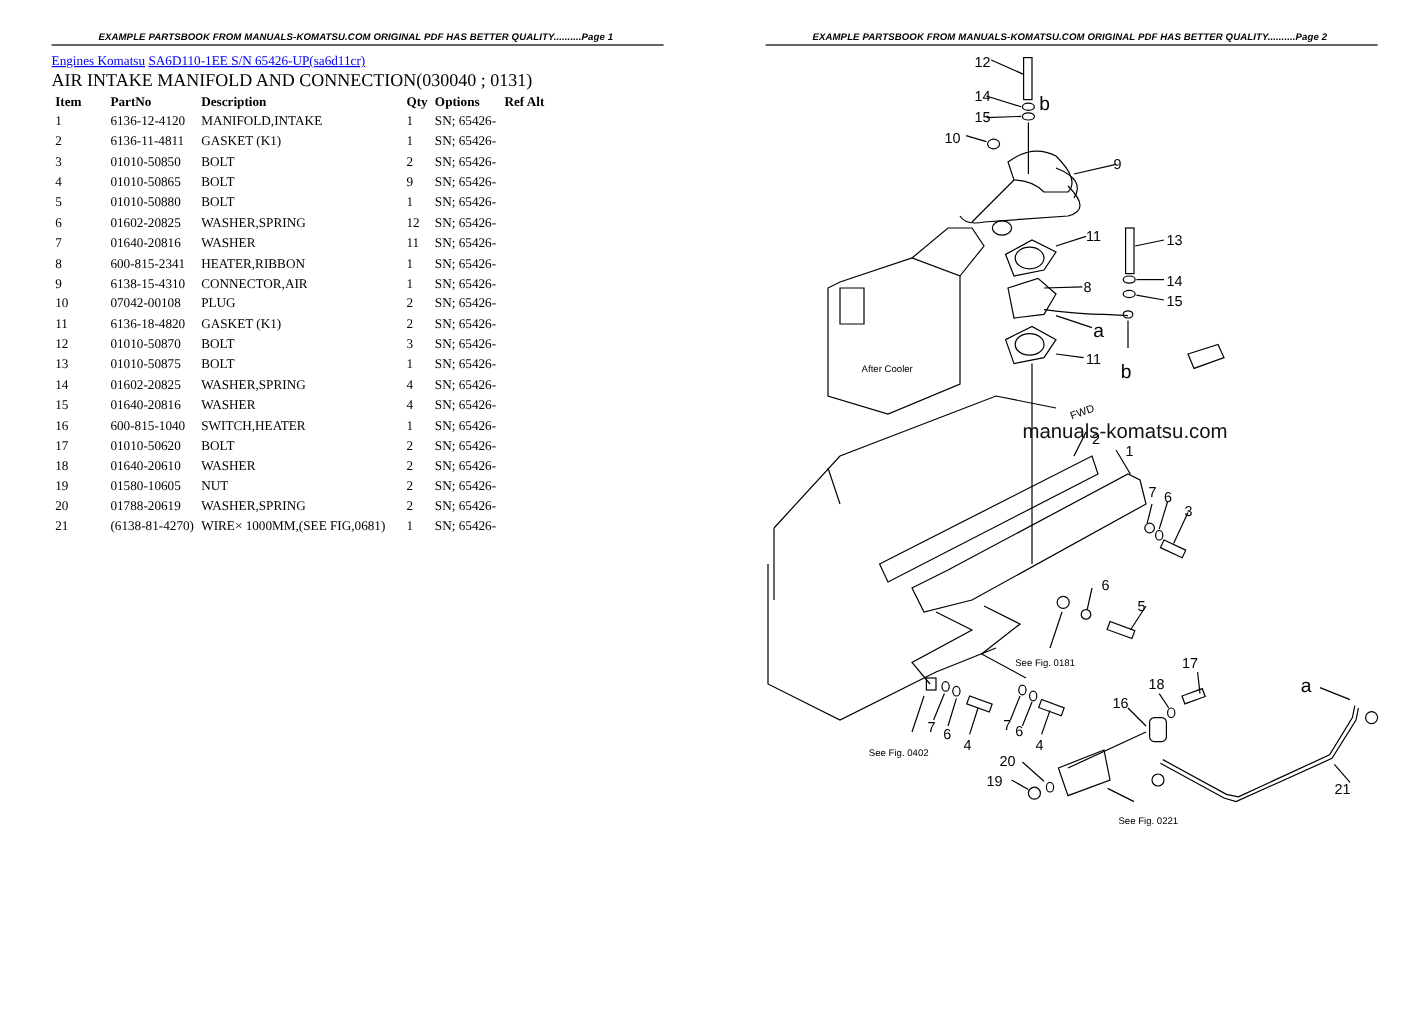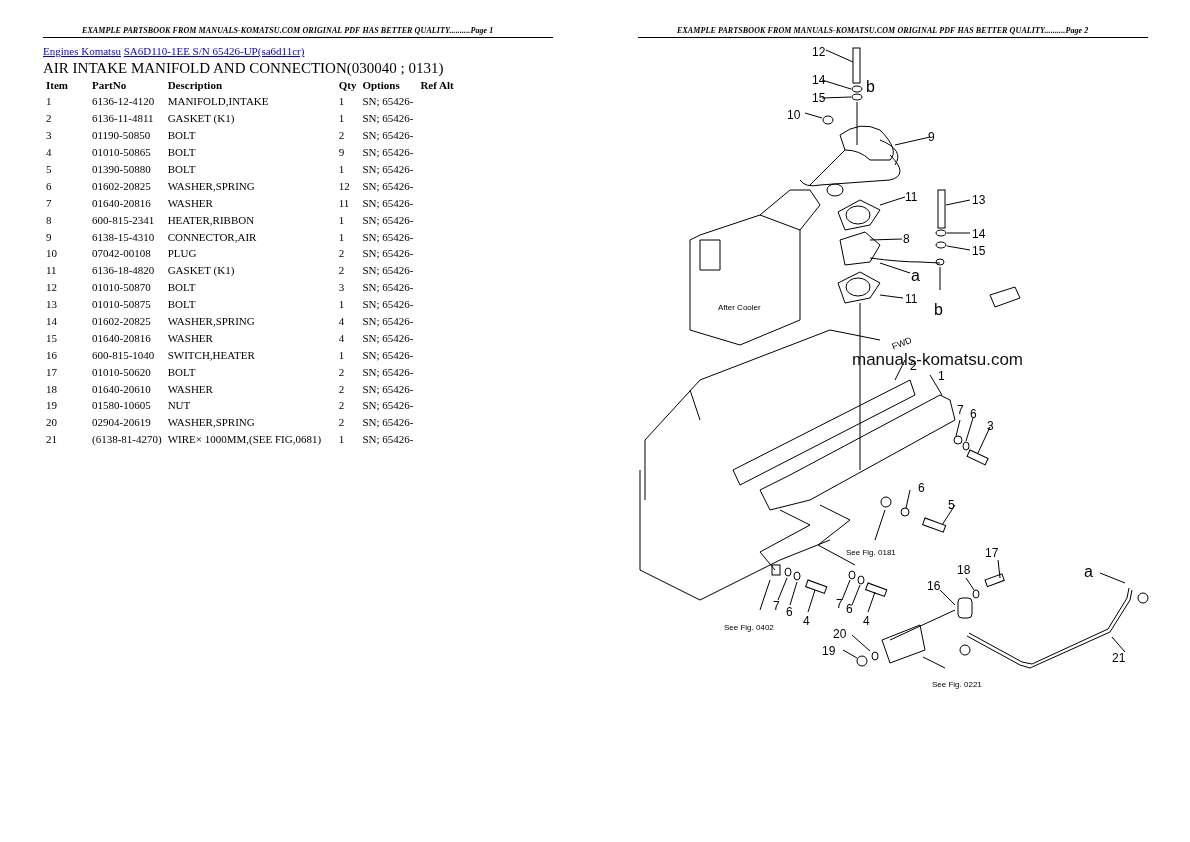--- a/index.html
+++ b/index.html
@@ -1,20 +1,20 @@
 <!DOCTYPE html>
 <html><head>
 <meta charset="utf-8">
 <style>
   html, body { margin:0; padding:0; background:#fff; }
   body { width:1190px; height:842px; position:relative; overflow:hidden; font-family:"DejaVu Serif", serif; color:#000; }
   .page { position:absolute; top:0; width:595px; height:842px; }
   .page.left { left:0; }
   .page.right { left:595px; }
-  .hdr { position:absolute; top:26px; font-size:8px; font-weight:bold; font-style:italic; font-family:Liberation Serif, serif; letter-spacing:0.1px; white-space:nowrap; }
+  .hdr { position:absolute; top:26px; font-size:8px; font-weight:bold; font-style:italic; font-family:Liberation Sans, sans-serif; letter-spacing:0.1px; white-space:nowrap; }
   .hdr-line { position:absolute; top:37px; height:1px; background:#000; }
   .left .hdr { left:82px; }
   .left .hdr-line { left:43px; width:510px; }
   .right .hdr { left:82px; }
   .right .hdr-line { left:43px; width:510px; }
   .breadcrumb { position:absolute; left:43px; top:45px; font-size:11px; font-family:"Liberation Serif", serif; white-space:nowrap; }
   .breadcrumb a { color:#0000ee; text-decoration:underline; }
   .section-title { position:absolute; left:43px; top:60px; font-size:15px; font-family:"Liberation Serif", serif; white-space:nowrap; }
   table.parts { position:absolute; left:43px; top:76px; border-collapse:collapse; font-family:"Liberation Serif", serif; font-size:11px; }
   table.parts th { font-weight:bold; text-align:left; padding:0 3px; height:17px; }
@@ -65,37 +65,37 @@
         <tr>
           <td class="c-item">2</td>
           <td class="c-part">6136-11-4811</td>
           <td class="c-desc">GASKET (K1)</td>
           <td class="c-qty">1</td>
           <td class="c-opt">SN; 65426-</td>
           <td class="c-ref"></td>
         </tr>
         <tr>
           <td class="c-item">3</td>
-          <td class="c-part">01190-50850</td>
+          <td class="c-part">01010-50850</td>
           <td class="c-desc">BOLT</td>
           <td class="c-qty">2</td>
           <td class="c-opt">SN; 65426-</td>
           <td class="c-ref"></td>
         </tr>
         <tr>
           <td class="c-item">4</td>
           <td class="c-part">01010-50865</td>
           <td class="c-desc">BOLT</td>
           <td class="c-qty">9</td>
           <td class="c-opt">SN; 65426-</td>
           <td class="c-ref"></td>
         </tr>
         <tr>
           <td class="c-item">5</td>
-          <td class="c-part">01390-50880</td>
+          <td class="c-part">01010-50880</td>
           <td class="c-desc">BOLT</td>
           <td class="c-qty">1</td>
           <td class="c-opt">SN; 65426-</td>
           <td class="c-ref"></td>
         </tr>
         <tr>
           <td class="c-item">6</td>
           <td class="c-part">01602-20825</td>
           <td class="c-desc">WASHER,SPRING</td>
           <td class="c-qty">12</td>
@@ -201,21 +201,21 @@
         <tr>
           <td class="c-item">19</td>
           <td class="c-part">01580-10605</td>
           <td class="c-desc">NUT</td>
           <td class="c-qty">2</td>
           <td class="c-opt">SN; 65426-</td>
           <td class="c-ref"></td>
         </tr>
         <tr>
           <td class="c-item">20</td>
-          <td class="c-part">02904-20619</td>
+          <td class="c-part">01788-20619</td>
           <td class="c-desc">WASHER,SPRING</td>
           <td class="c-qty">2</td>
           <td class="c-opt">SN; 65426-</td>
           <td class="c-ref"></td>
         </tr>
         <tr>
           <td class="c-item">21</td>
           <td class="c-part">(6138-81-4270)</td>
           <td class="c-desc">WIRE× 1000MM,(SEE FIG,0681)</td>
           <td class="c-qty">1</td>

